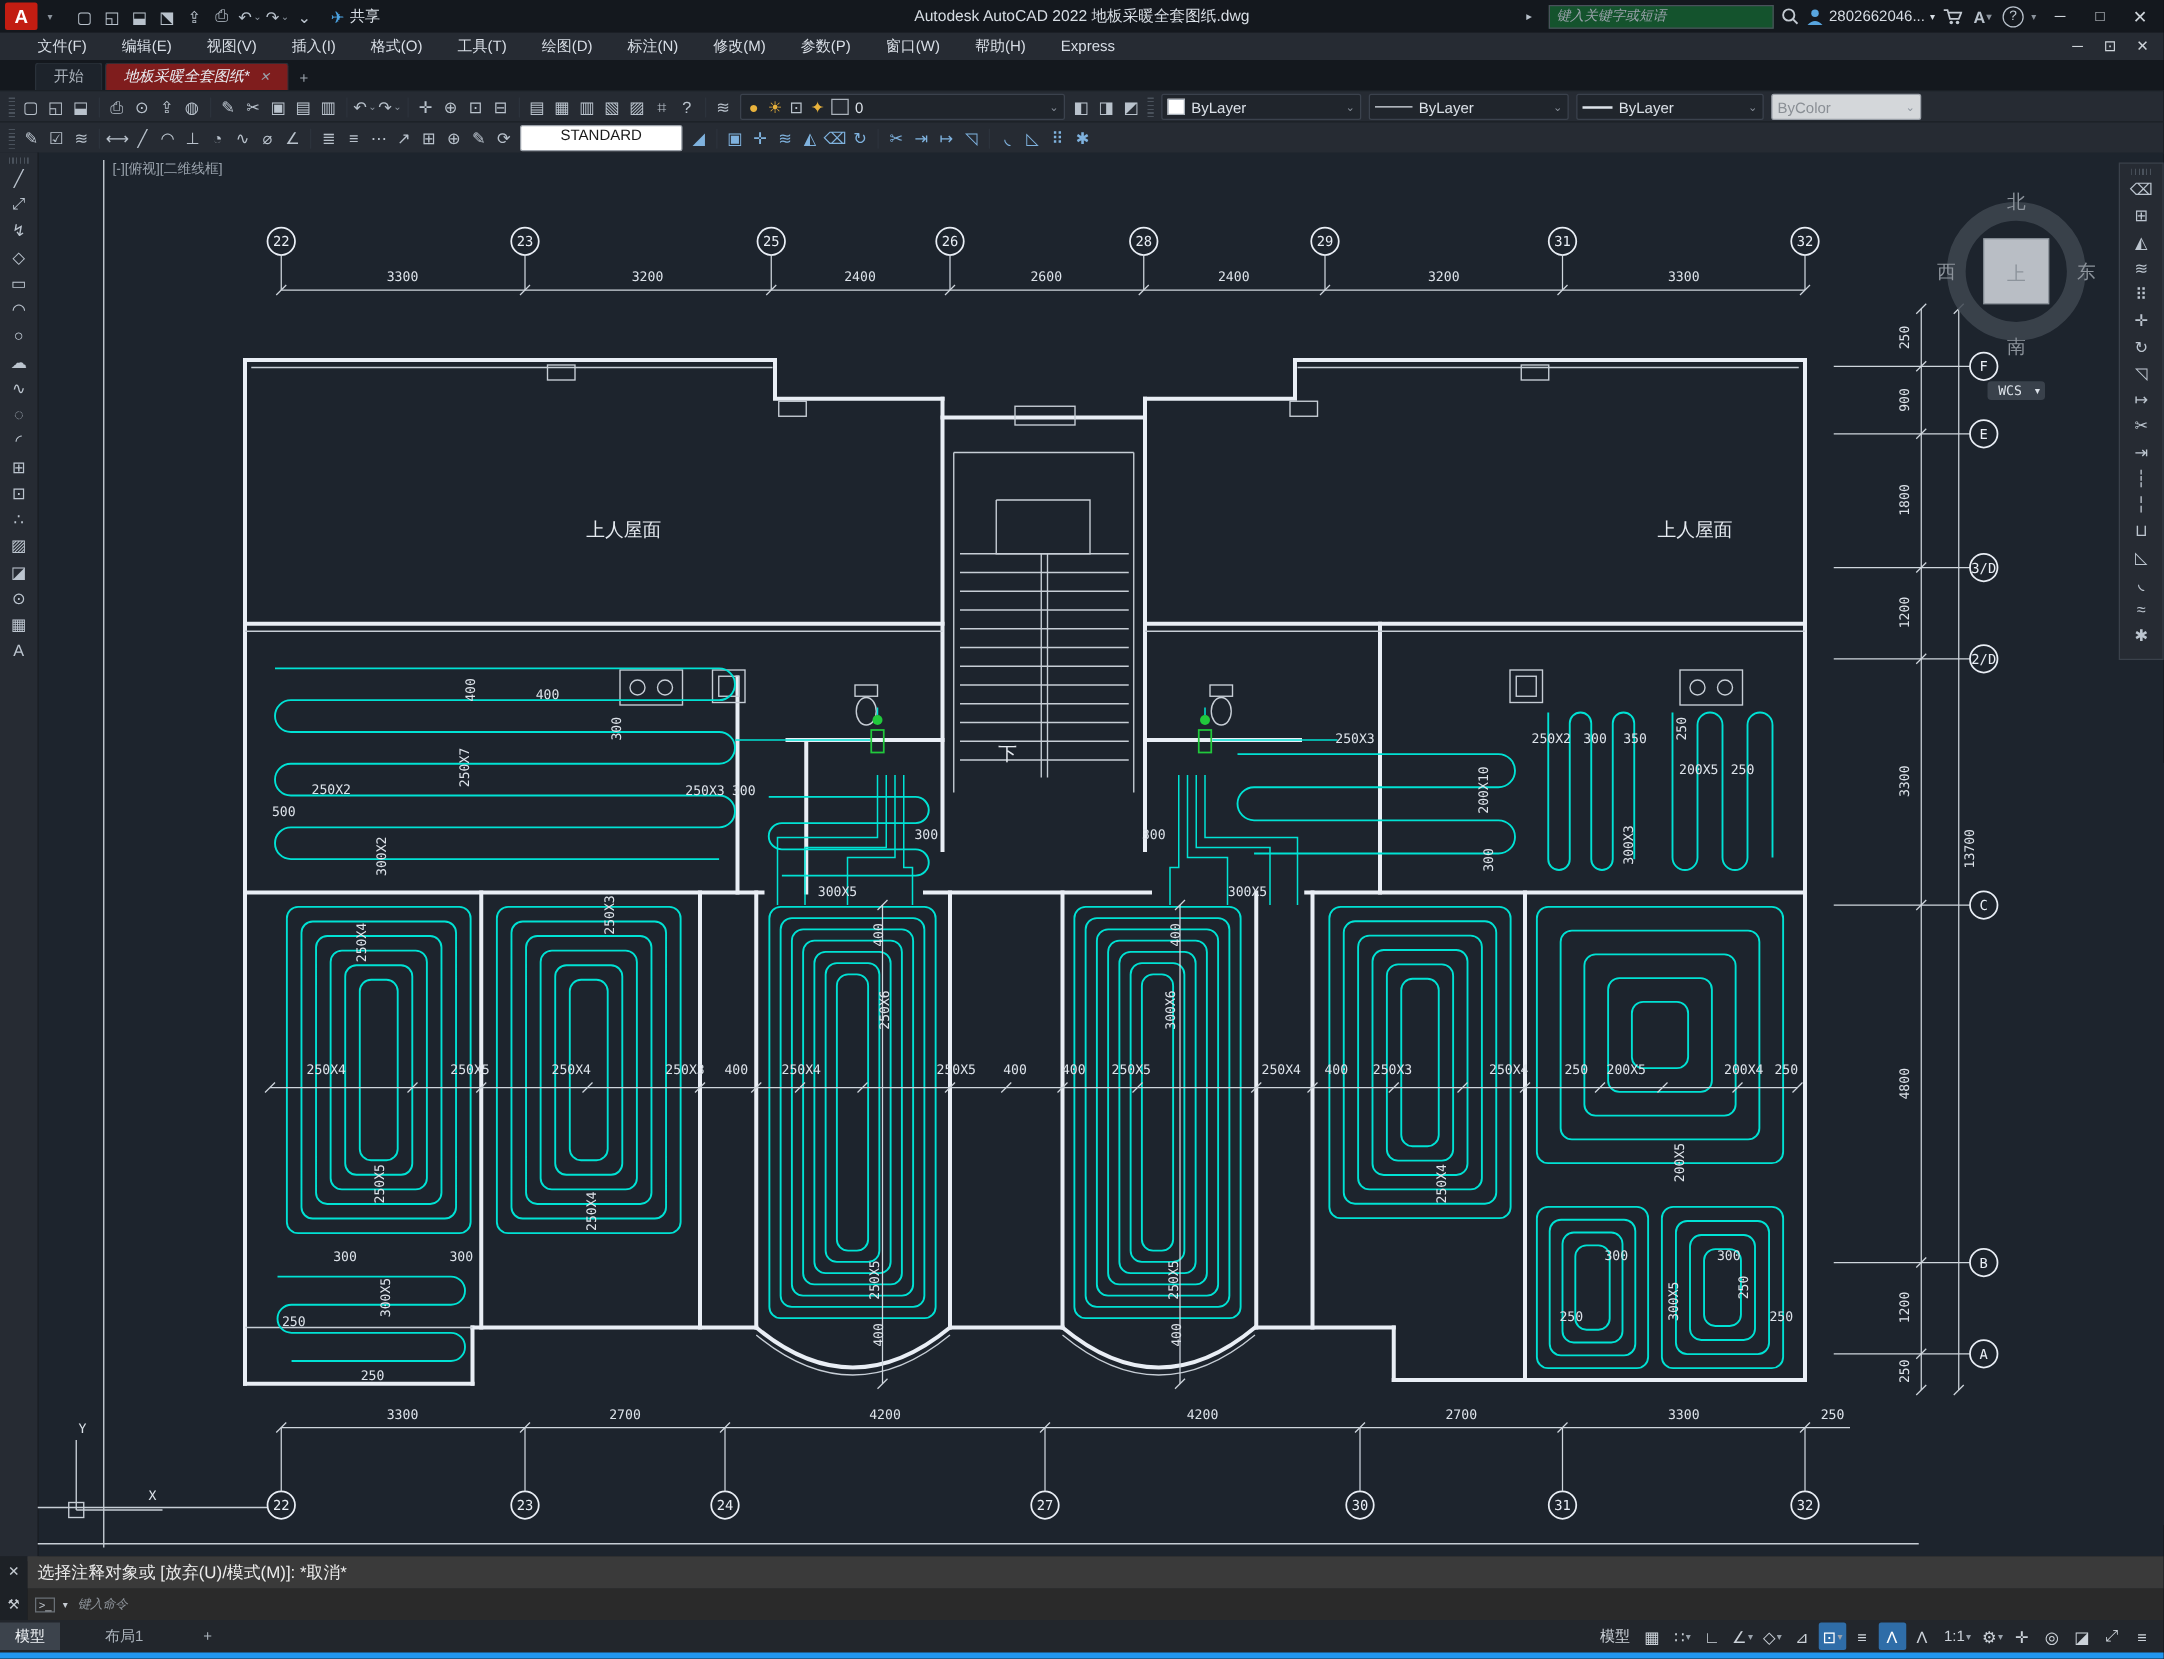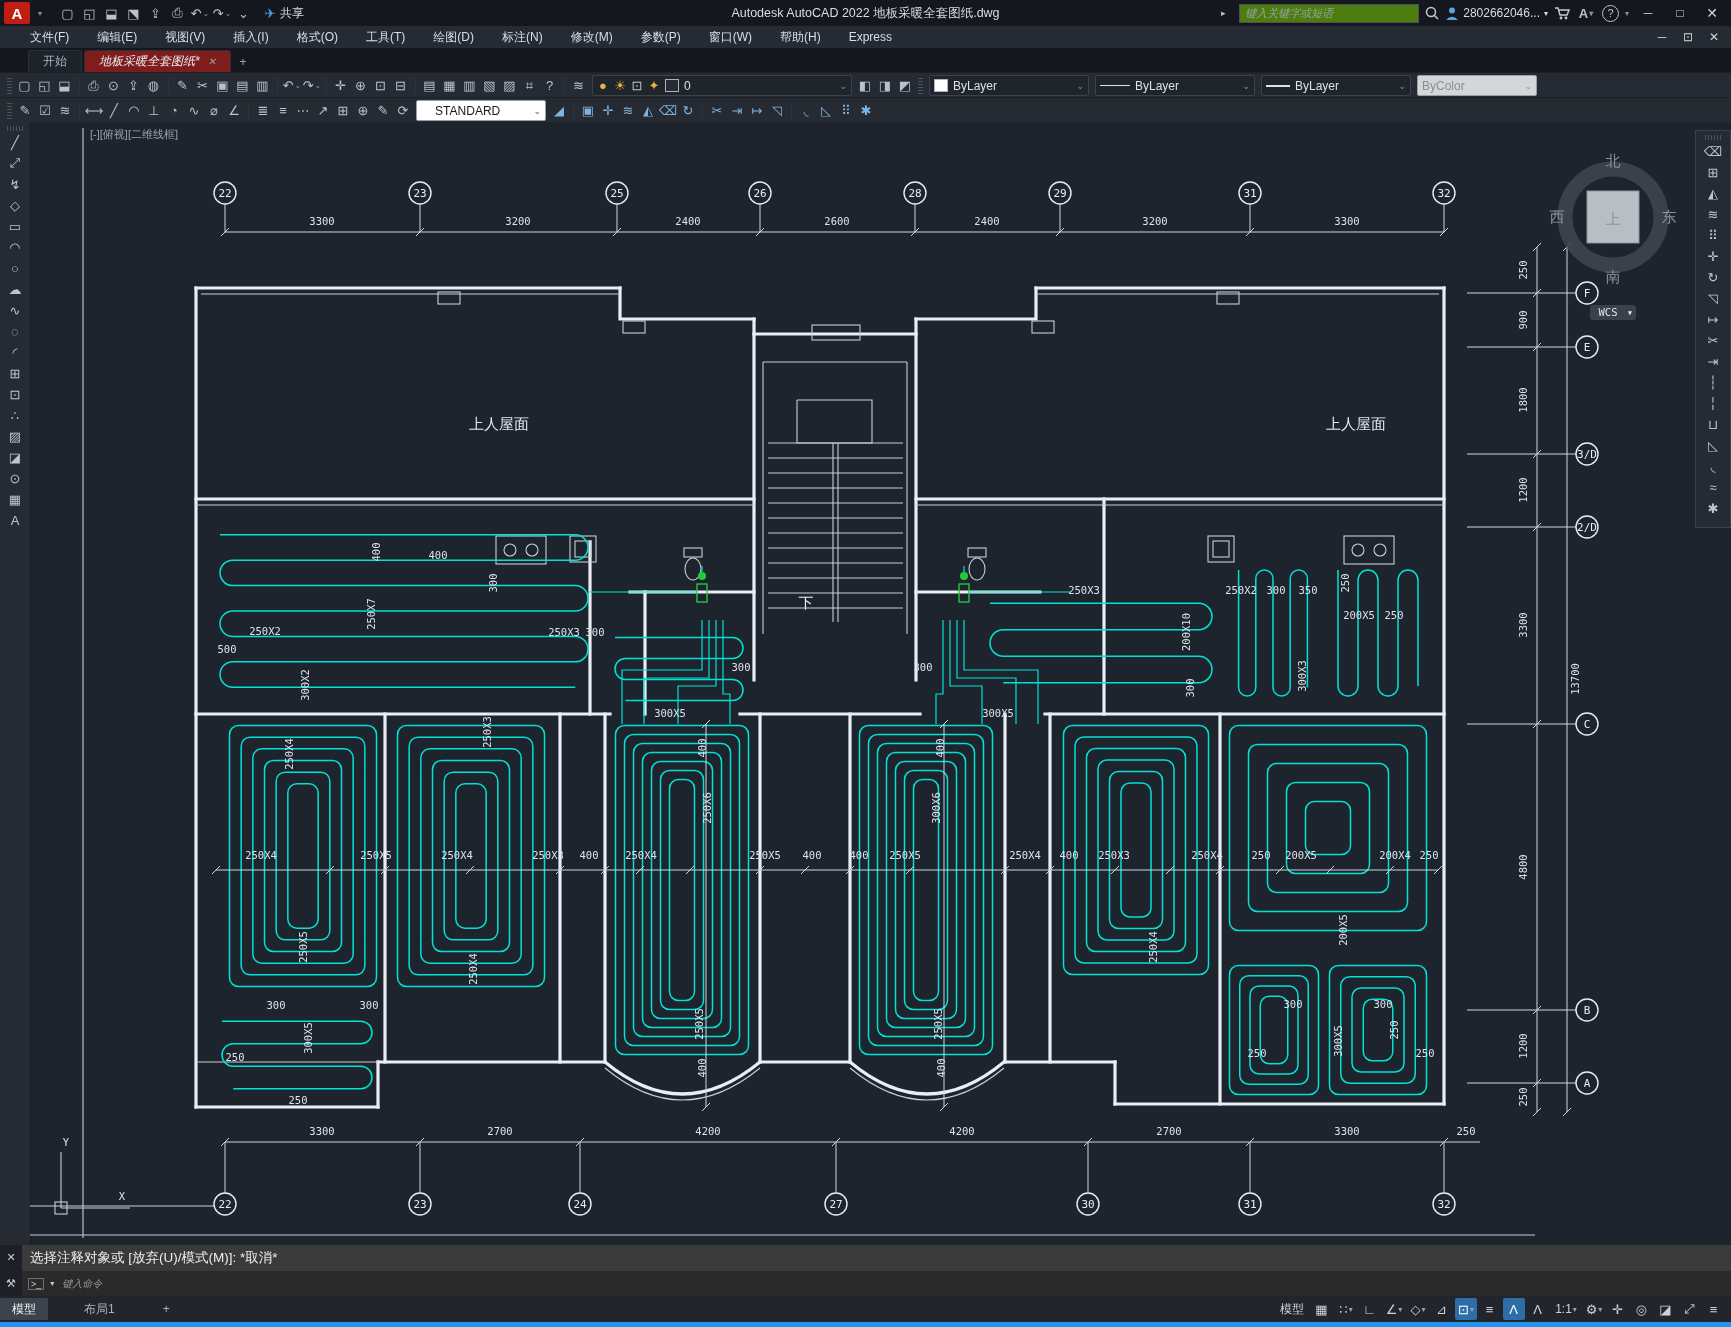--- a/index.html
+++ b/index.html
@@ -12,21 +12,21 @@
   #app-logo{width:26px;height:22px;margin-left:4px;background:#c21d12;color:#fff;font-weight:bold;
             display:flex;align-items:center;justify-content:center;font-size:15px;border-radius:2px;}
   .qat{display:flex;align-items:center;margin-left:8px;gap:2px;}
   .icon{min-width:20px;height:20px;display:inline-flex;align-items:center;justify-content:center;
         color:#b9c2cc;font-size:13px;border-radius:2px;cursor:default;}
   .icon .c{font-size:8px;color:#8b939d;margin-left:1px;}
   .icon.blue{color:#4ba3e3;}
   .vsep{width:1px;height:16px;background:#2c333c;margin:0 4px;}
   #apptitle{position:absolute;left:0;right:0;text-align:center;font-size:12.5px;color:#d7dde4;pointer-events:none;}
   #tb-right{margin-left:auto;display:flex;align-items:center;gap:6px;padding-right:6px;}
-  #search-box{width:168px;height:17px;background:#4d7c0f;border:1px solid #4a515b;color:#e2e7ec;
+  #search-box{width:168px;height:17px;background:#14532d;border:1px solid #4a515b;color:#e2e7ec;
               font-style:italic;font-size:11px;padding:0 5px;}
   #search-box::placeholder{color:#9aa2ab;font-style:italic;}
   .winbtn{width:26px;height:20px;display:flex;align-items:center;justify-content:center;color:#cfd5db;font-size:12px;}
   .user-chip{display:flex;align-items:center;gap:4px;color:#d7dde4;}
   
   #menubar{top:26px;left:0;right:0;height:22px;background:#262b33;display:flex;align-items:center;padding-left:16px;}
   .menu-item{padding:0 14px;height:22px;display:flex;align-items:center;color:#d8dee6;}
   #doc-controls{margin-left:auto;display:flex;padding-right:4px;color:#aeb6bf;}
   
   #filetabs{top:48px;left:0;right:0;height:24px;background:#14181e;display:flex;align-items:flex-end;padding-left:28px;gap:2px;}
@@ -424,21 +424,21 @@
       <span class="icon">
         <span>⊕</span>
       </span>
       <span class="icon">
         <span>✎</span>
       </span>
       <span class="icon">
         <span>⟳</span>
       </span>
     </div>
-  <div class="combo white" style="width:120px;">
+  <div class="combo white" style="width:120px;flex-direction:column;">
     <span style="margin:0 auto;">STANDARD</span>
     <span class="caret">⌄</span>
   </div>
   <div style="display:flex;align-items:center;">
 
   <span class="icon tint">
         <span>◢</span>
       </span>
       <span class="vsep"></span>
       <span class="icon tint">

